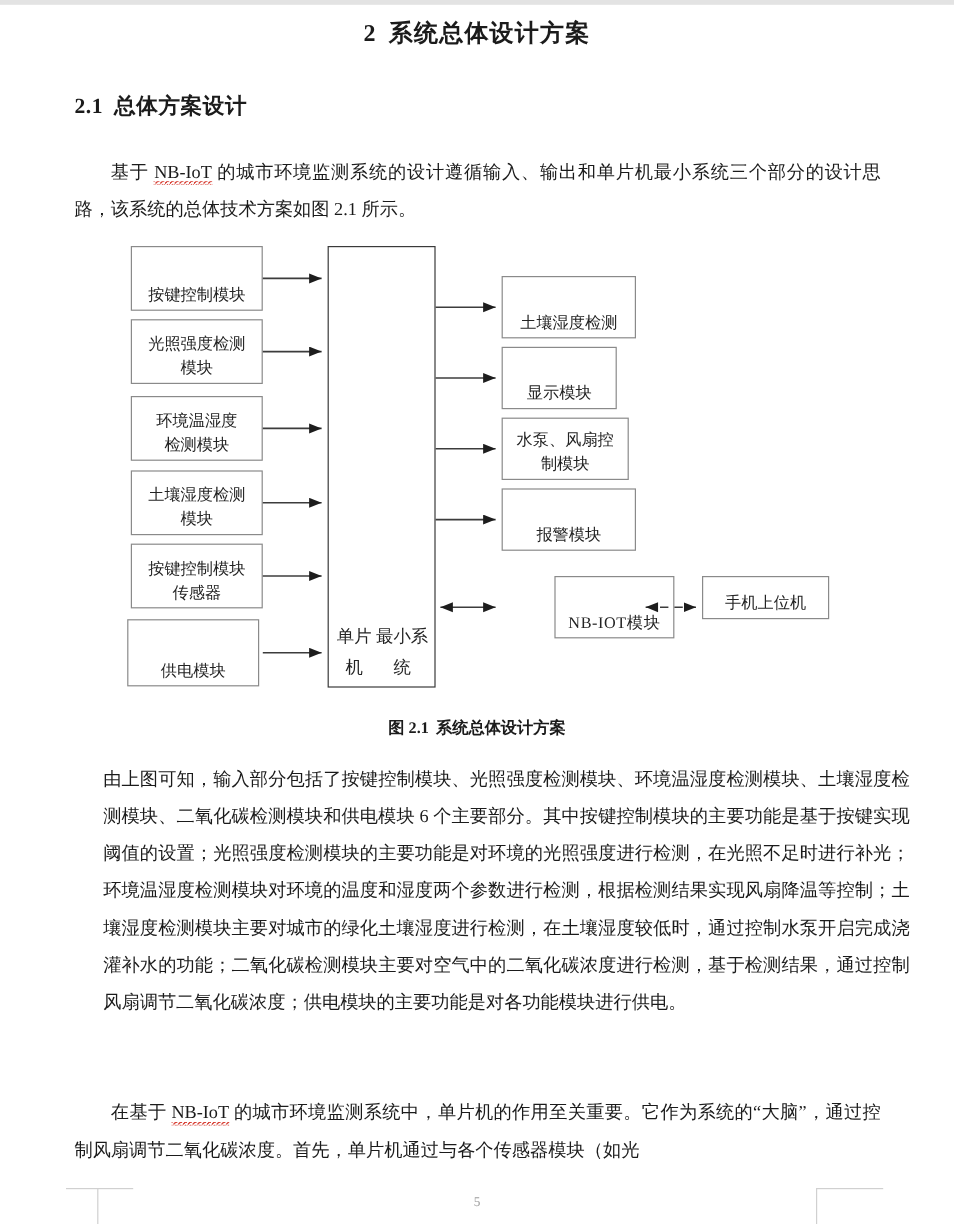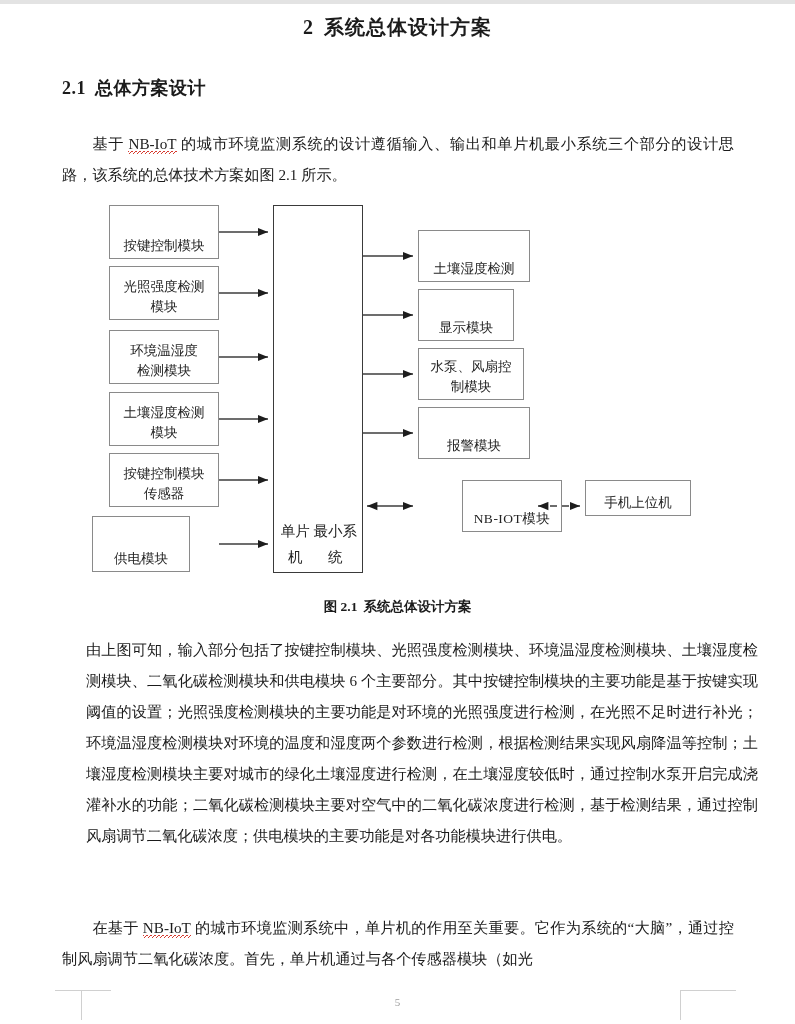--- a/index.html
+++ b/index.html
@@ -179,21 +179,21 @@
 检测模块</span>
     </div>
     <div class="box" style="left:47px; top:194px; width:110px; height:54px; white-space:pre-line;">
       <span>土壤湿度检测
 模块</span>
     </div>
     <div class="box" style="left:47px; top:255px; width:110px; height:54px; white-space:pre-line;">
       <span>按键控制模块
 传感器</span>
     </div>
-    <div class="box" style="left:30px; top:318px; width:98px; height:56px;">
+    <div class="box" style="left:44px; top:318px; width:110px; height:56px;">
       <span>供电模块</span>
     </div>
 
     <div class="box mcu" style="left:211px; top:7px; width:90px; height:368px; flex-direction:row;">
       <span>单片机</span>
       <span>最小系统</span>
     </div>
 
     <div class="box" style="left:356px; top:32px; width:112px; height:52px;">
       <span>土壤湿度检测</span>

